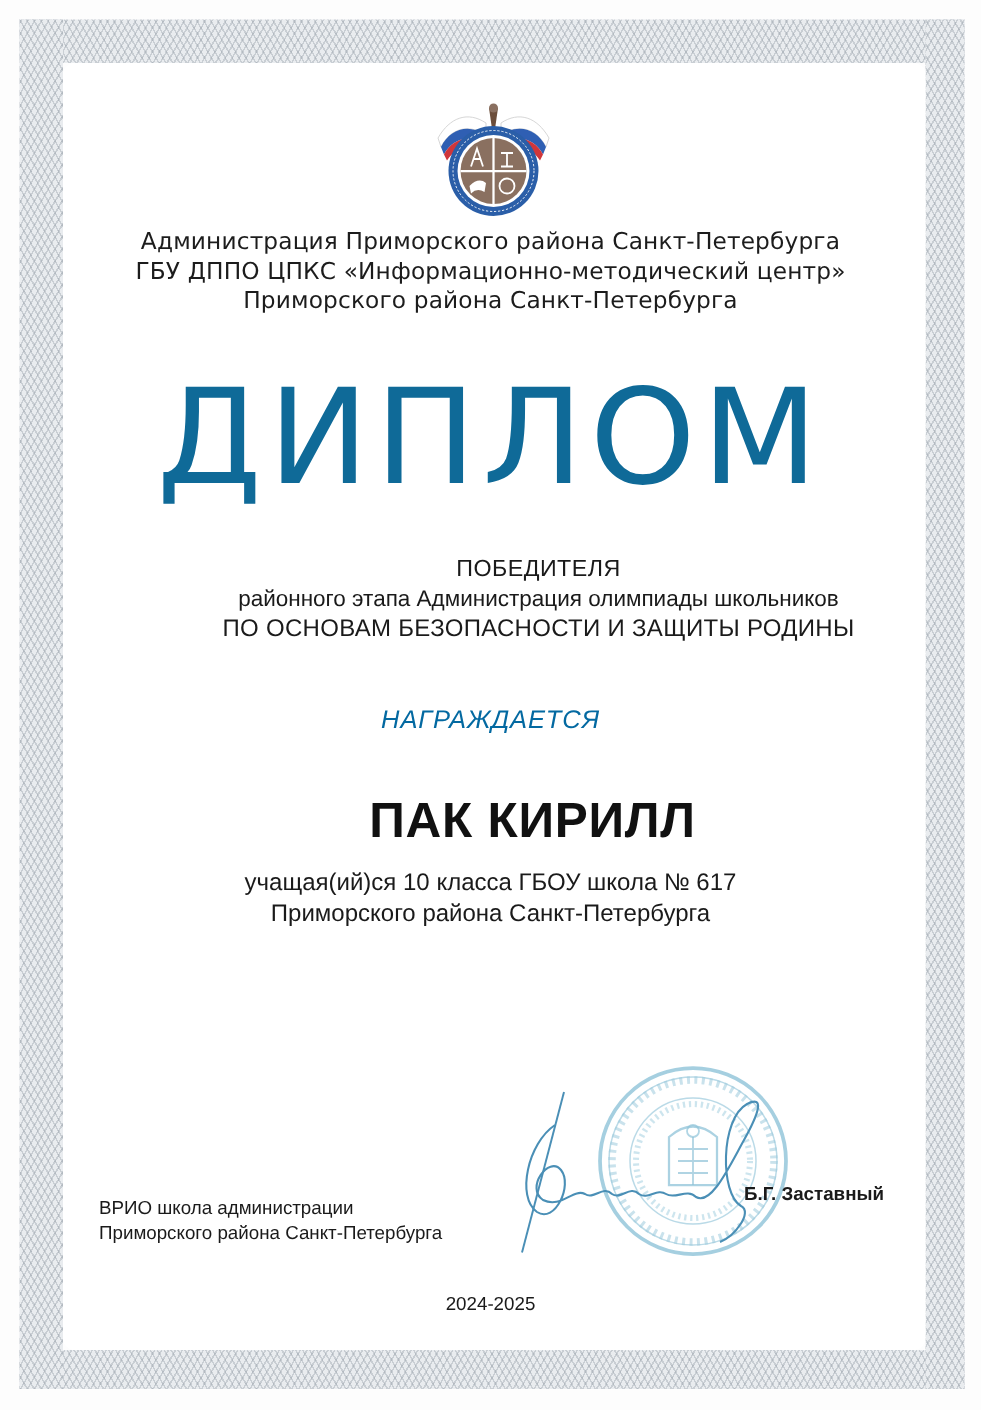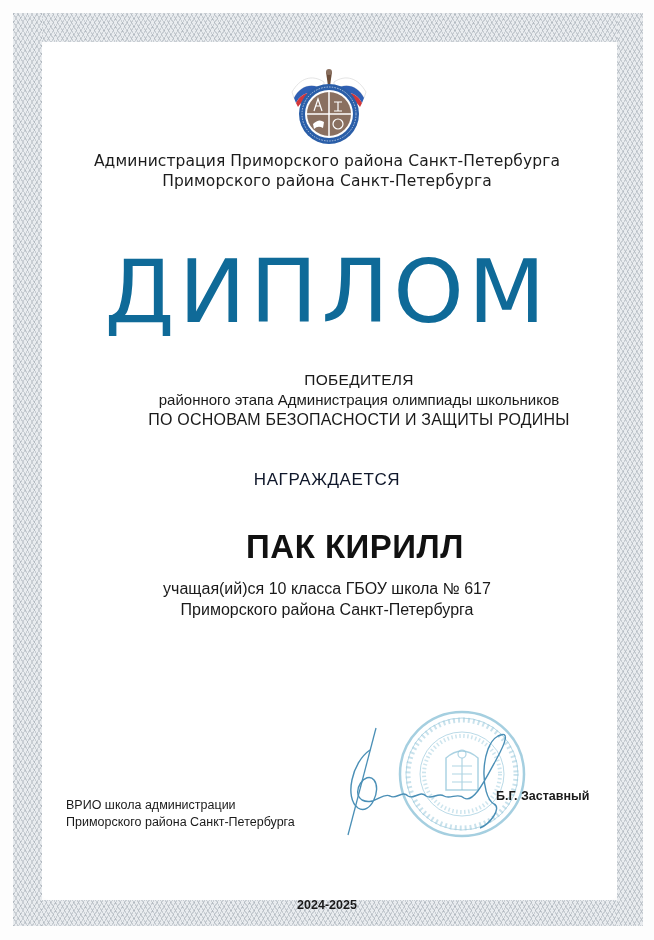--- a/index.html
+++ b/index.html
@@ -29,27 +29,27 @@
   .center { position: absolute; left: 0; width: 654px; text-align: center; }
   .header-lines { top: 152px; font-size: 15.5px; line-height: 19.5px; color: #1c1c1c; letter-spacing: 0.1px; }
   .title {
     top: 244px; font-size: 88px; line-height: 96px; color: #0f6a98; font-weight: normal;
     letter-spacing: 4px; font-family: "DejaVu Sans", sans-serif;
     transform: scaleX(1.02);
   }
   .award-block { top: 370px; font-size: 15px; line-height: 20px; color: #1a1a1a; font-family: "Liberation Sans", sans-serif; margin-left: 32px; }
   .award-block .l1 { font-size: 15.5px; letter-spacing: 0.3px; }
   .award-block .l3 { font-size: 16px; letter-spacing: 0.2px; }
-  .awarded { top: 470px; font-size: 17px; letter-spacing: 0.6px; color: #0f172a; font-family: "Liberation Sans", sans-serif; }
+  .awarded { top: 470px; font-size: 17px; letter-spacing: 0.6px; color: #0369a1; font-family: "Liberation Sans", sans-serif; font-style: italic; }
   .recipient { top: 528px; font-size: 33px; font-weight: bold; letter-spacing: 0.5px; color: #111; font-family: "Liberation Sans", sans-serif; padding-left: 28px; }
   .recipient-desc { top: 578px; font-size: 16px; line-height: 21px; color: #1a1a1a; font-family: "Liberation Sans", sans-serif; }
 
   .sign-left { position: absolute; left: 66px; top: 797px; font-size: 12.5px; line-height: 17px; color: #1a1a1a; font-family: "Liberation Sans", sans-serif; }
   .sign-name { position: absolute; left: 496px; top: 789px; font-size: 12.5px; font-weight: bold; color: #1a1a1a; font-family: "Liberation Sans", sans-serif; text-align: center; }
-  .year { top: 862px; font-size: 12.5px; font-weight: bold; color: #1a1a1a; font-family: "Liberation Sans", sans-serif; margin-top: 36px; }
+  .year { top: 862px; font-size: 12.5px; font-weight: normal; color: #1a1a1a; font-family: "Liberation Sans", sans-serif; }
 
   .stamp { position: absolute; left: 396px; top: 708px; width: 132px; height: 132px; }
   .signature { position: absolute; left: 330px; top: 700px; width: 220px; height: 140px; }
 </style>
 </head>
 <body>
 
 <div class="page">
   <div class="band-top"></div>
   <div class="band-bottom"></div>
@@ -78,20 +78,21 @@
     <path d="M28 45 L32 33 L36 45 M30 40 L34 40" stroke="#fff" stroke-width="1.2" fill="none"></path>
     <path d="M48 36 L56 36 M52 36 L52 45 M48 45 L56 45" stroke="#fff" stroke-width="1.2" fill="none"></path>
     <path d="M27 58 Q33 52 38 56 L37 62 Q32 59 28 63 Z" fill="#fff"></path>
     <circle cx="52" cy="58" r="5" fill="none" stroke="#fff" stroke-width="1.2"></circle>
 
     <circle cx="43" cy="48" r="27" fill="none" stroke="#ffffff" stroke-width="0.6" stroke-dasharray="1.5 1.2"></circle>
   </svg>
 
   <div class="center header-lines">
     <div>Администрация Приморского района Санкт-Петербурга</div>
+    <div>ГБУ ДППО ЦПКС «Информационно-методический центр»</div>
     <div>Приморского района Санкт-Петербурга</div>
   </div>
 
   <div class="center title">ДИПЛОМ</div>
 
   <div class="center award-block">
     <div class="l1">ПОБЕДИТЕЛЯ</div>
     <div class="l2">районного этапа Администрация олимпиады школьников</div>
     <div class="l3">ПО ОСНОВАМ БЕЗОПАСНОСТИ И ЗАЩИТЫ РОДИНЫ</div>
   </div>

